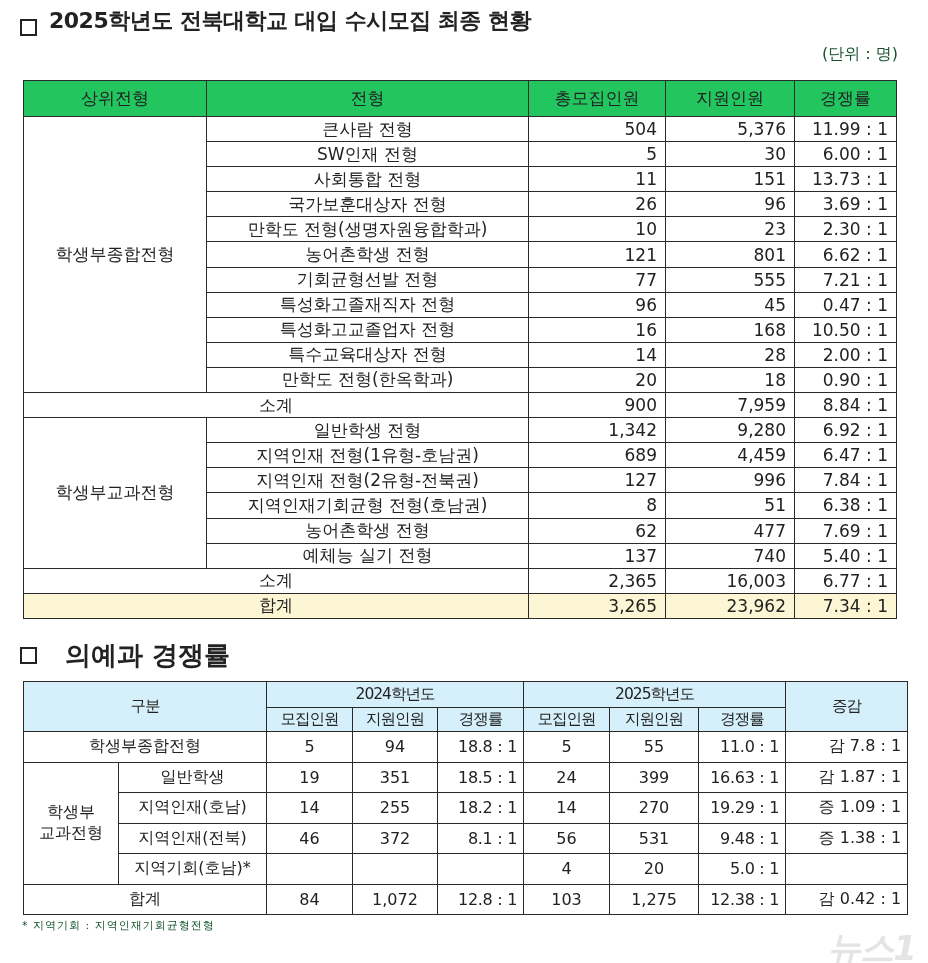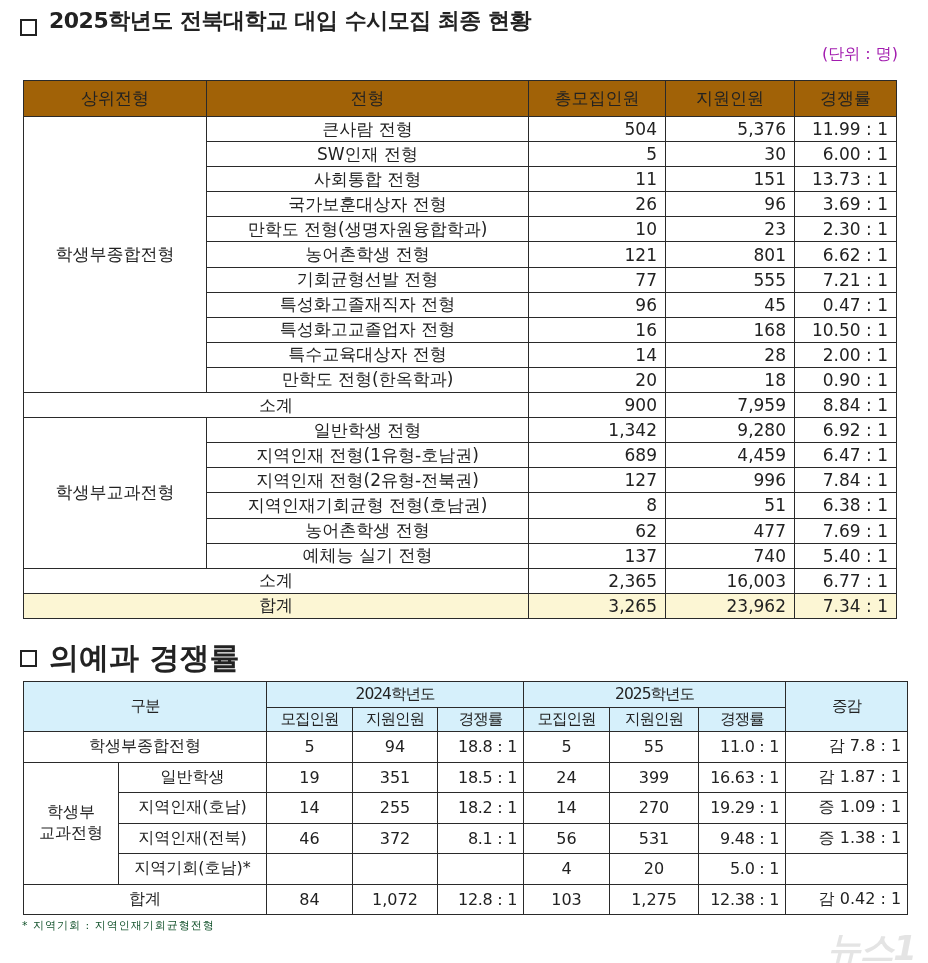--- a/index.html
+++ b/index.html
@@ -8,36 +8,36 @@
 
   .title {
     position: absolute; left: 20px; top: 6px;
     font-size: 22px; font-weight: bold; letter-spacing: -0.5px;
     display: flex; align-items: flex-end;
   }
   .box-icon {
     display: inline-block; width: 17px; height: 17px;
     border: 2px solid #222; margin-right: 12px; background: #fff;
   }
-  .unit { position: absolute; right: 30px; top: 44px; font-size: 16px; color: #a21caf; }
+  .unit { position: absolute; right: 30px; top: 44px; font-size: 16px; color: #14532d; }
 
   table { border-collapse: collapse; table-layout: fixed; position: absolute; }
   td, th { border: 1px solid #2a2a2a; font-weight: normal; white-space: nowrap; overflow: hidden; }
 
   
   #t1 { left: 23px; top: 80px; width: 873px; font-size: 17px; }
-  #t1 th { background: #a16207; height: 36px; font-size: 17px; }
+  #t1 th { background: #22c55e; height: 36px; font-size: 17px; }
   #t1 td { height: 25.1px; padding: 0 8px; }
   #t1 .c { text-align: center; }
   #t1 .r { text-align: right; }
   #t1 tr.grand td { background: #fcf6d4; }
 
   .section2 {
     position: absolute; left: 20px; top: 638px;
-    font-size: 30px; font-weight: bold; display: flex; align-items: center;
+    font-size: 26px; font-weight: bold; display: flex; align-items: center; gap: 16px;
   }
 
   
   #t2 { left: 23px; top: 681px; width: 884px; font-size: 16px; border-radius: 23px; }
   #t2 th { background: #d6f0fb; font-size: 15.5px; letter-spacing: -1px; }
   #t2 th.h1 { height: 26px; }
   #t2 th.h2 { height: 24px; }
   #t2 td { height: 30.5px; text-align: center; padding: 0 6px; }
   #t2 td.r { text-align: right; }
   #t2 td.rt { letter-spacing: -0.3px; }

